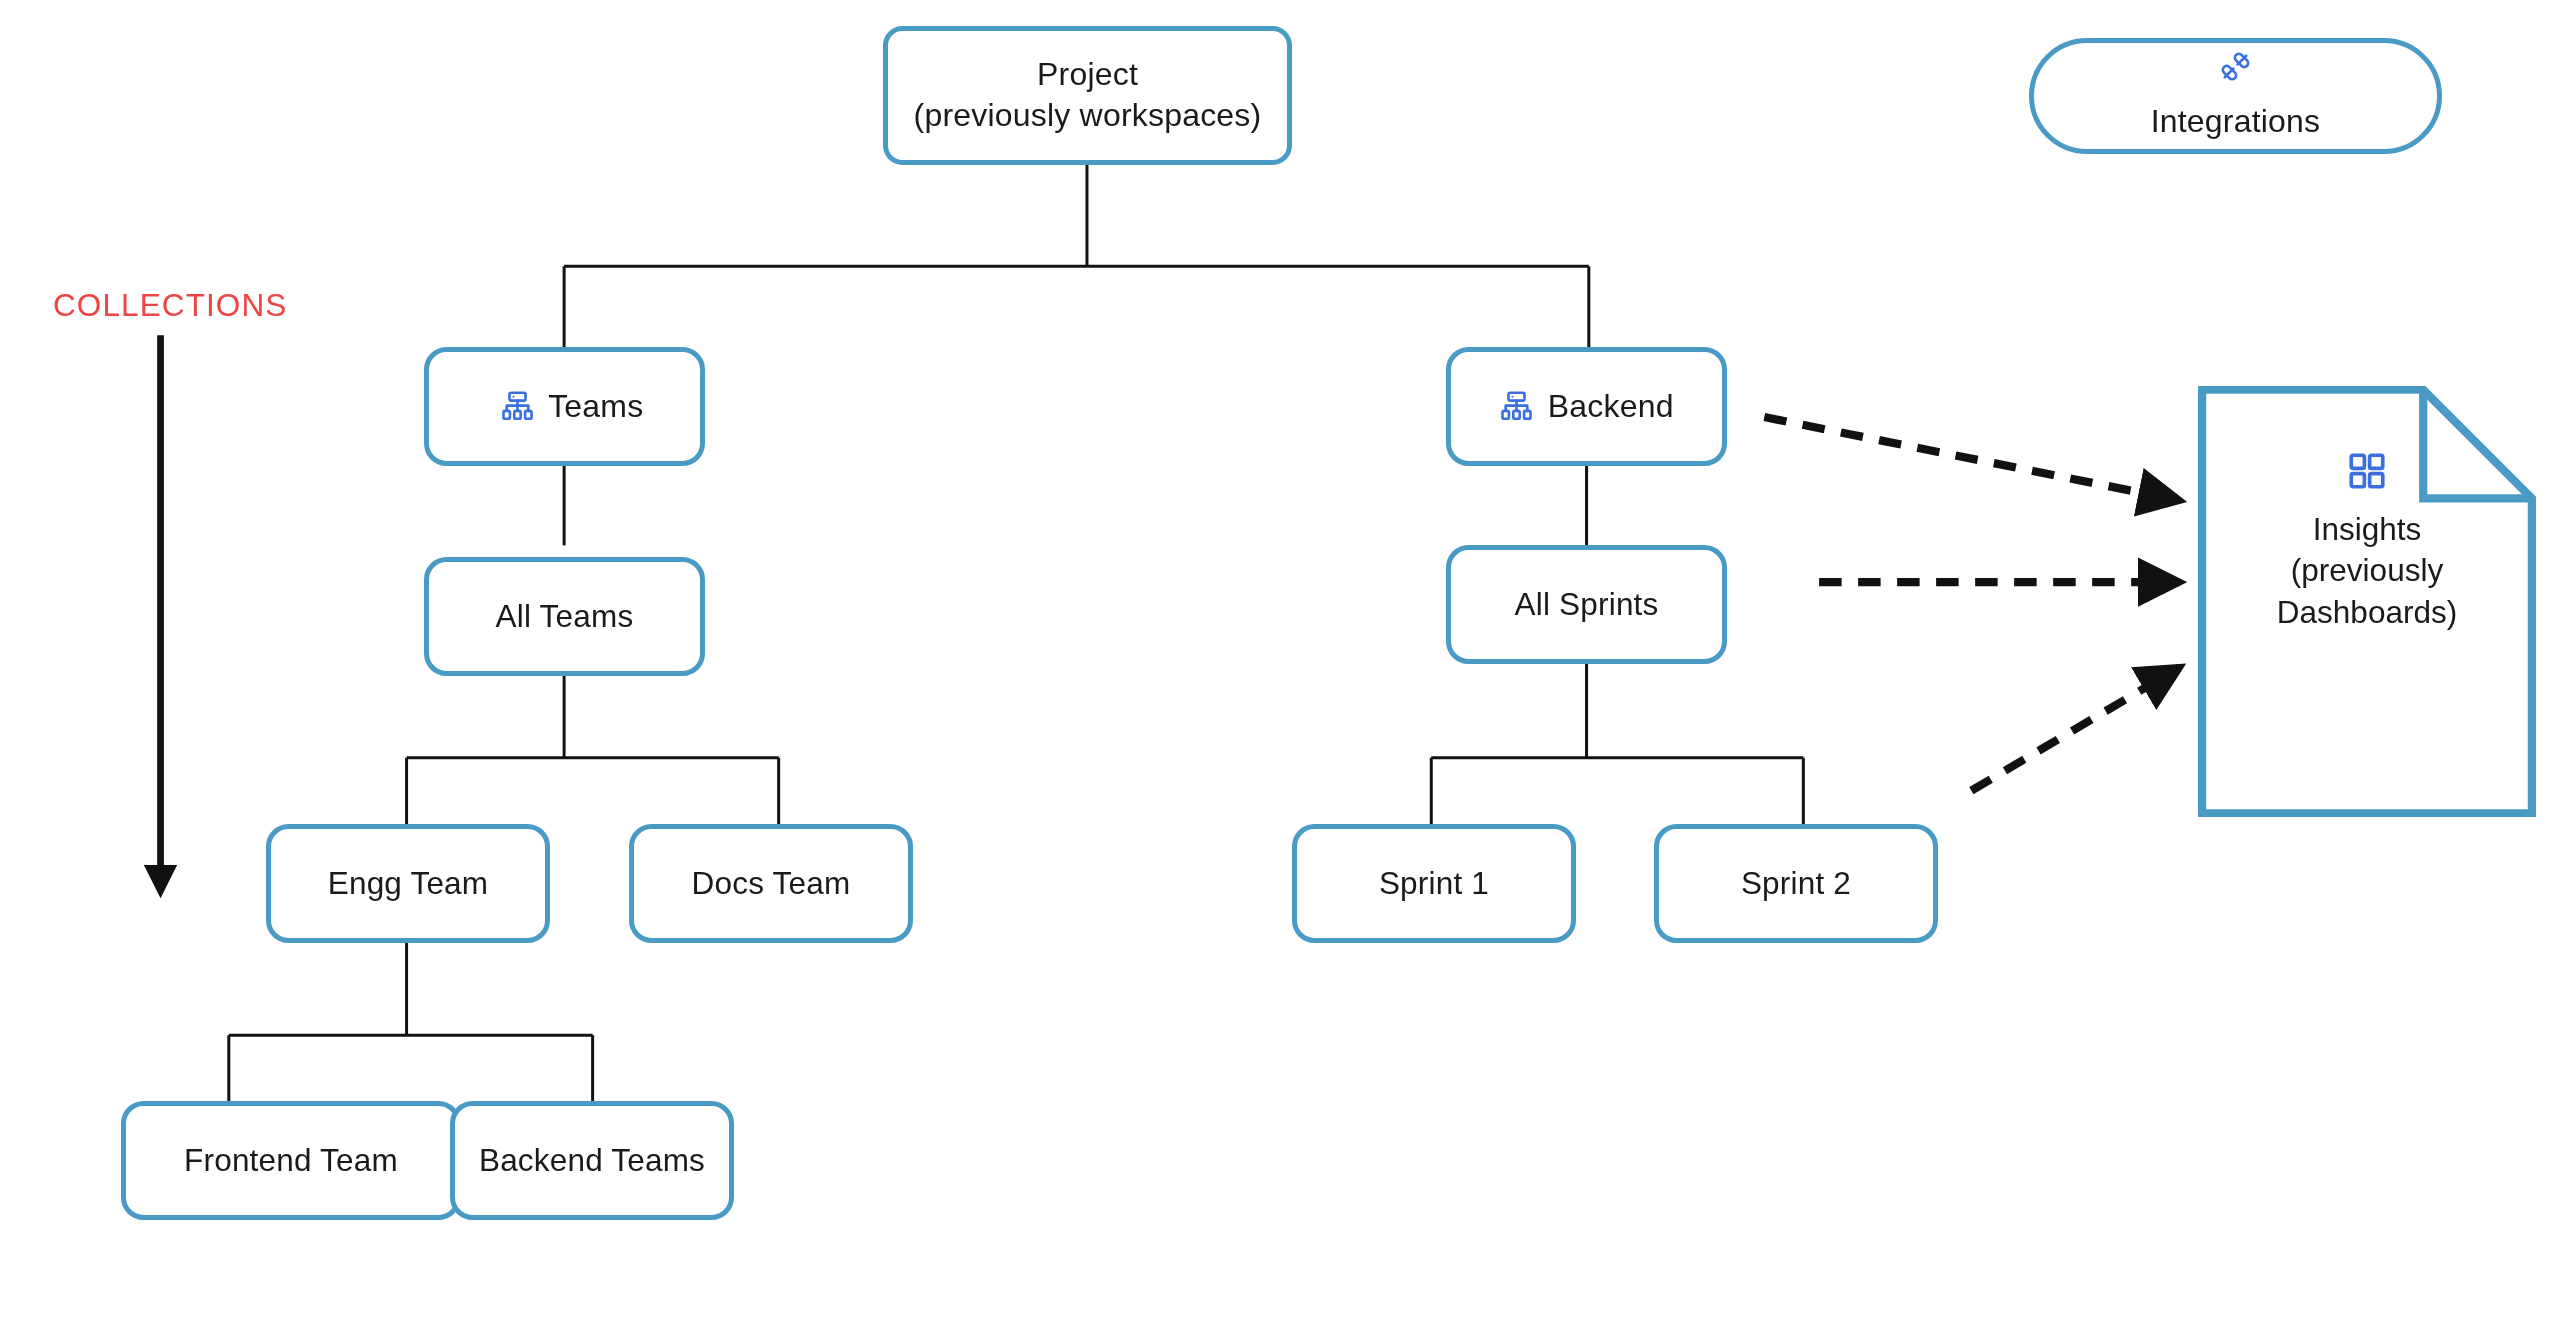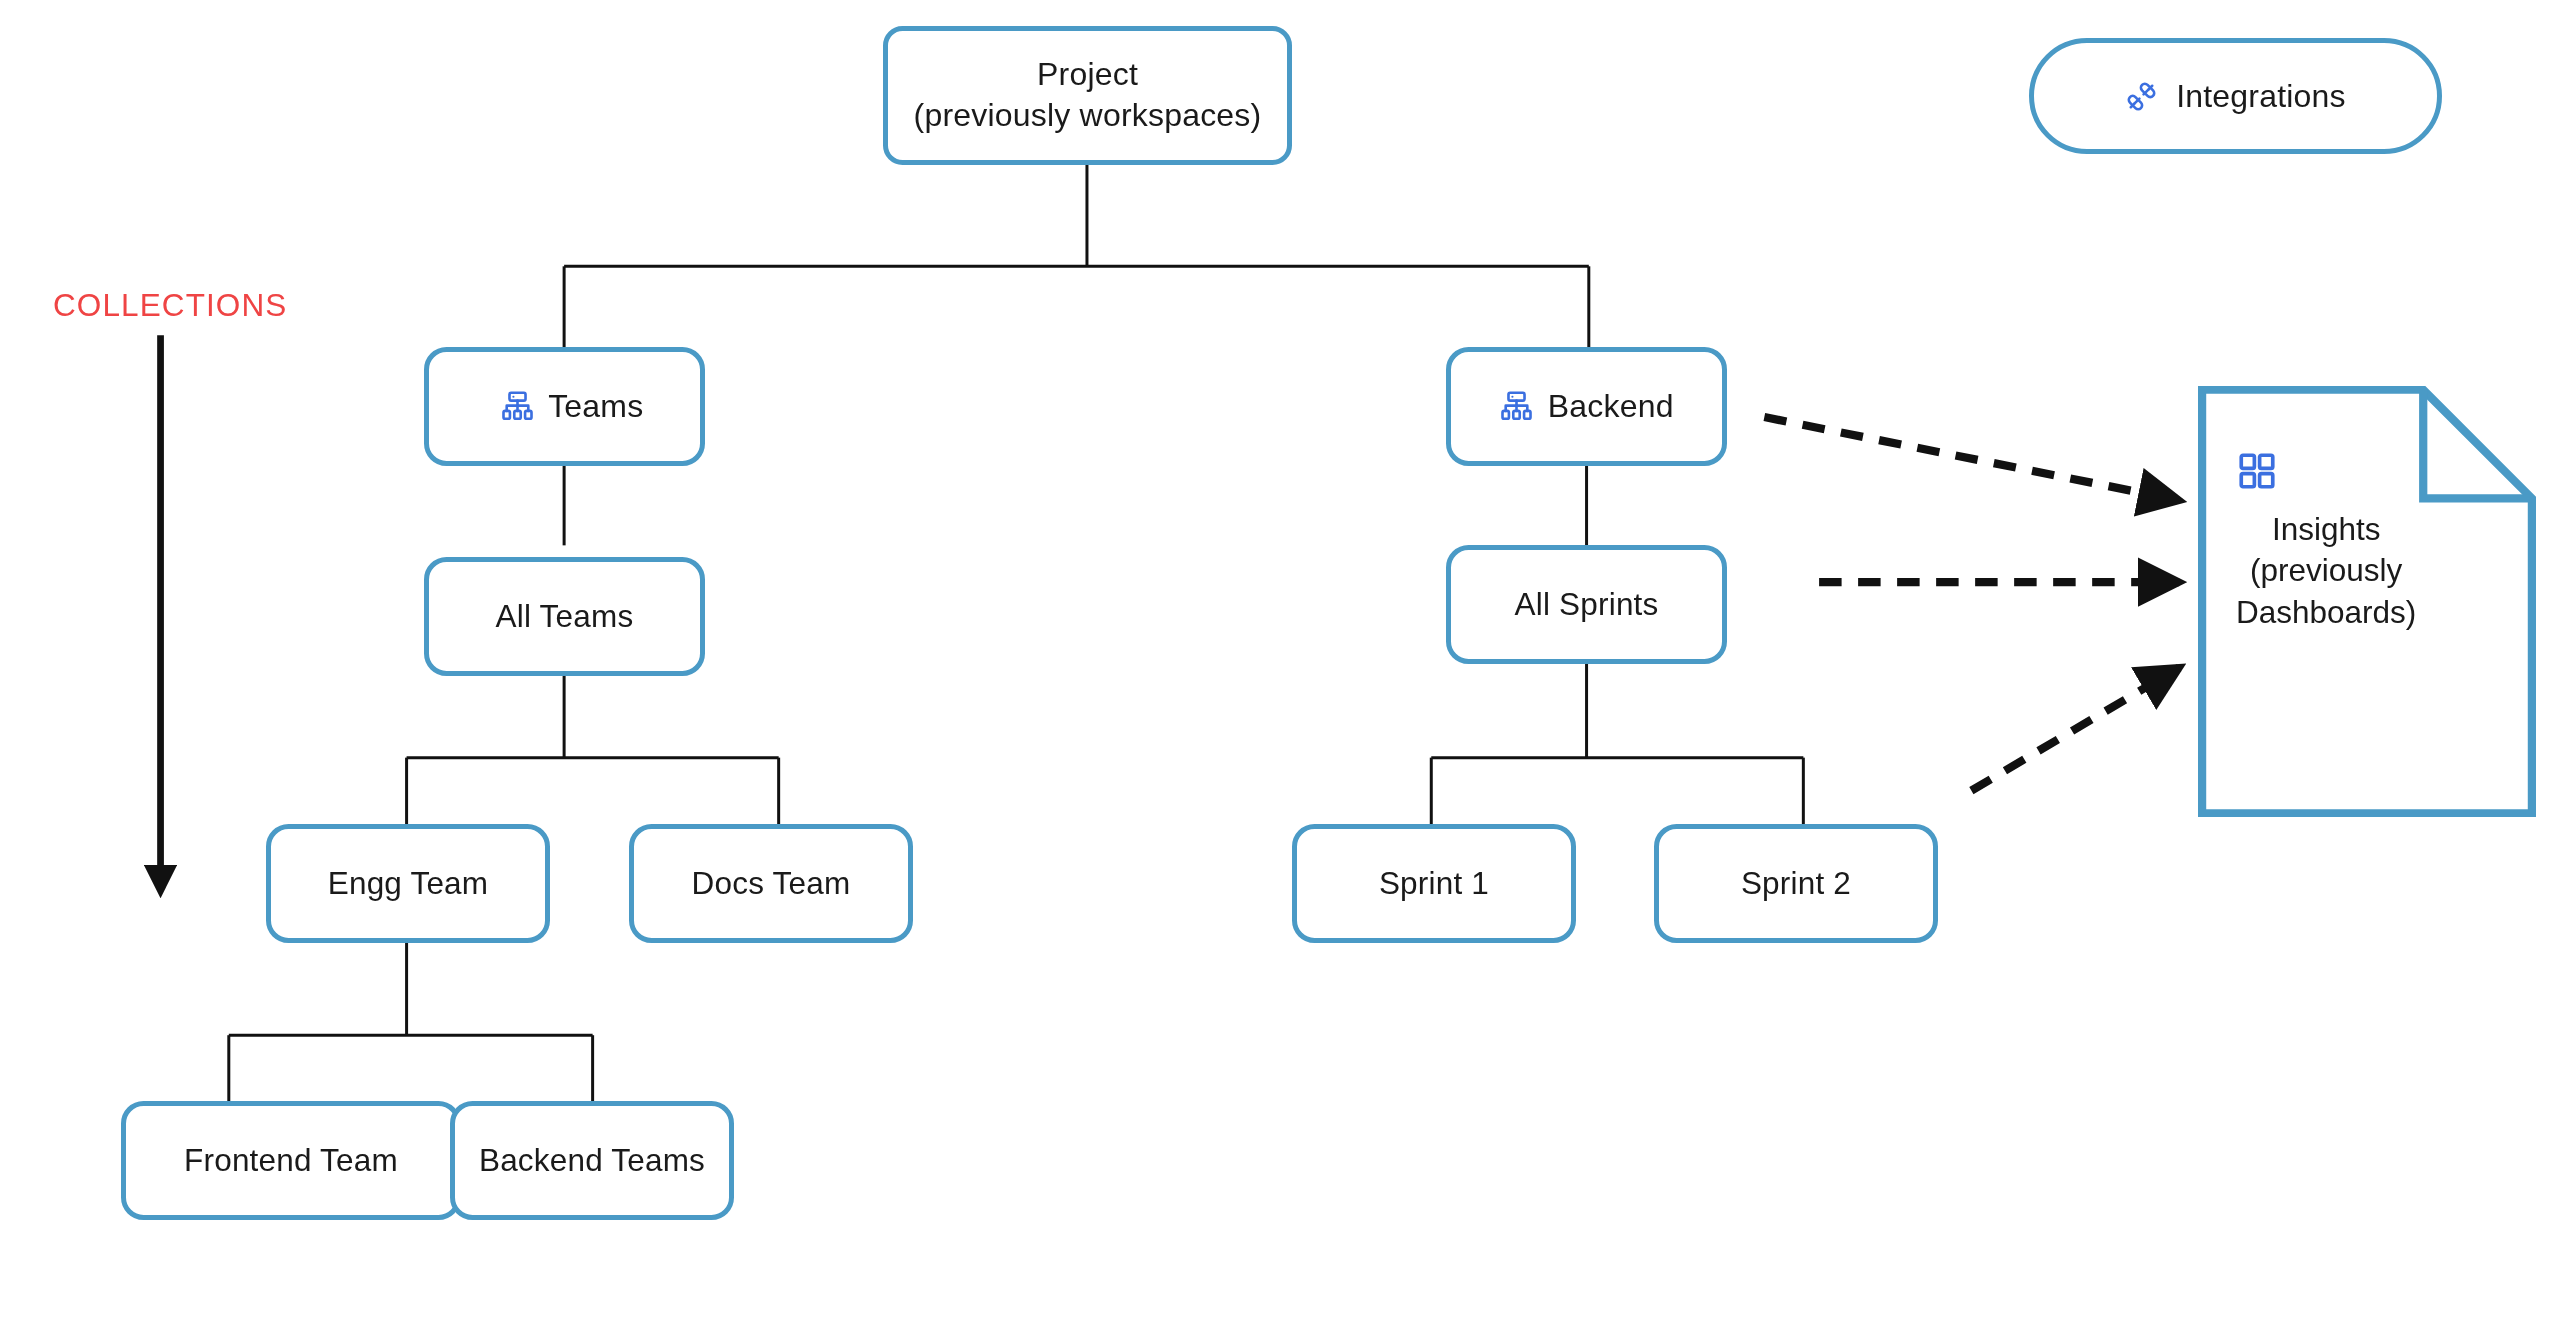--- a/index.html
+++ b/index.html
@@ -68,20 +68,21 @@
 
   
   #node-integrations {
     left: 2029px;
     top: 38px;
     width: 413px;
     height: 116px;
     border-radius: 60px;
     font-size: 32px;
     gap: 18px;
+    flex-direction: column;
   }
 
   
   #node-teams {
     left: 424px;
     top: 347px;
     width: 281px;
     height: 119px;
     font-size: 32px;
     padding-left: 14px;
@@ -177,23 +178,22 @@
     width: 338px;
     height: 431px;
   }
   #node-insights .doc-content {
     position: absolute;
     left: 0;
     top: 64px;
     width: 338px;
     display: flex;
     flex-direction: column;
-    align-items: flex-start;
+    align-items: center;
     gap: 16.5px;
-    margin-left: 38px;
   }
   #node-insights .doc-label {
     font-size: 31.5px;
     color: #1a1a1a;
     text-align: center;
     line-height: 1.32;
     white-space: pre-line;
   }
 
   

